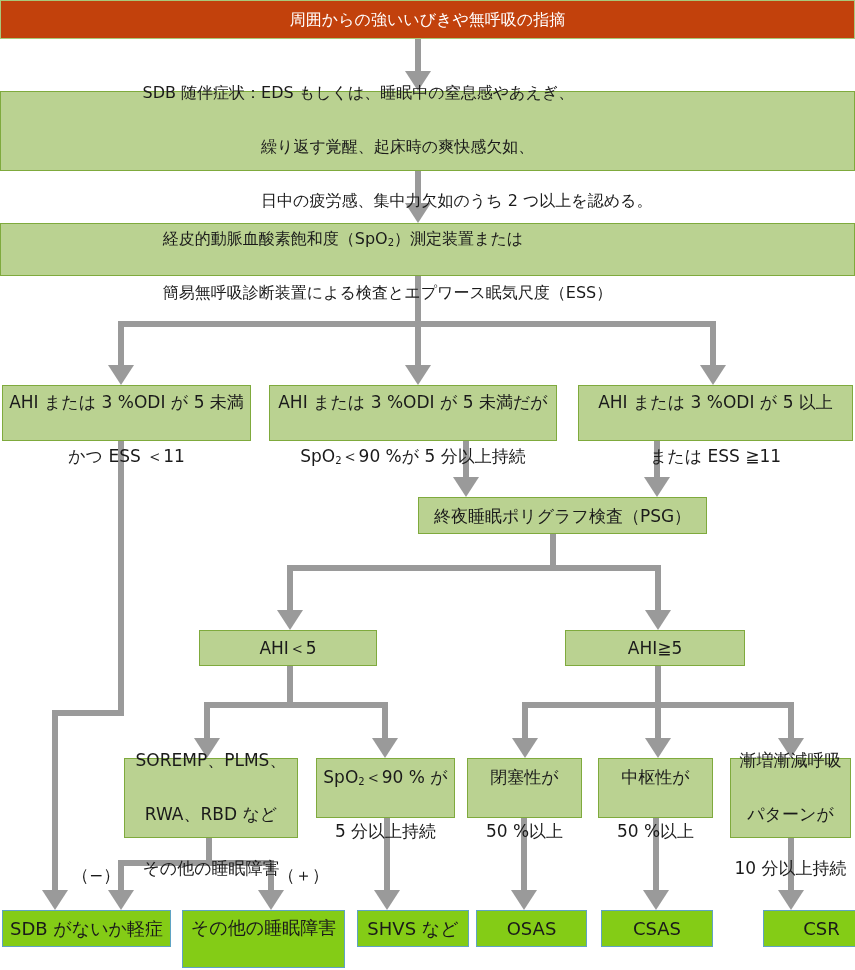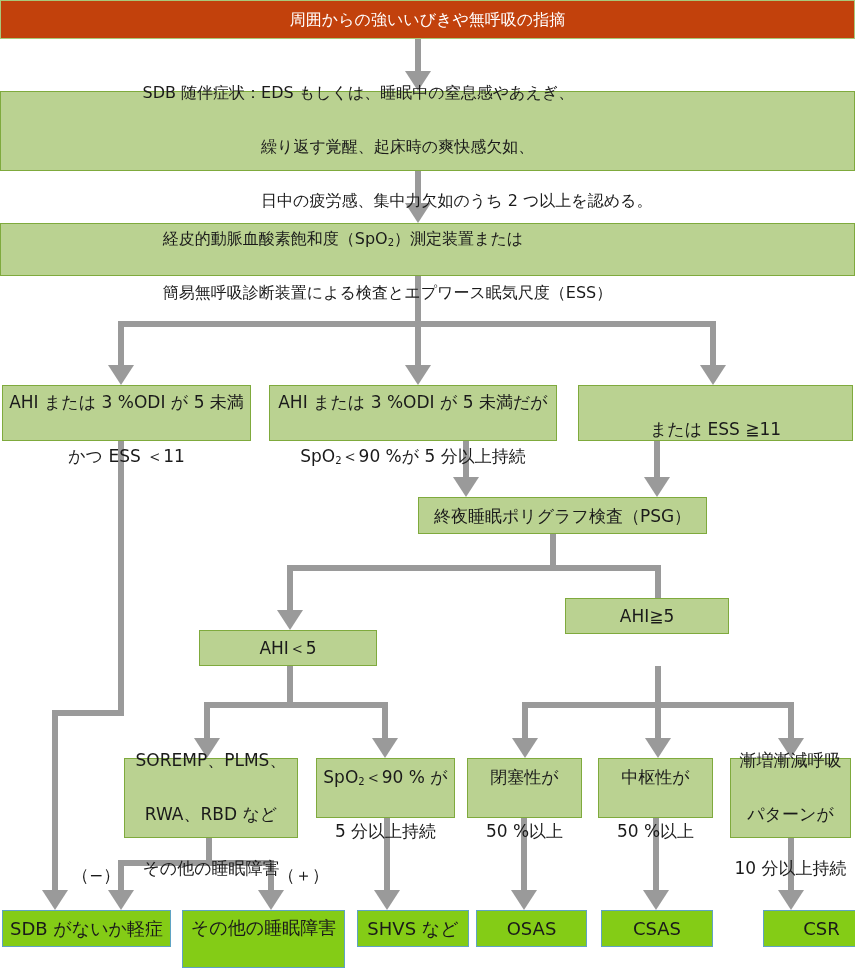--- a/index.html
+++ b/index.html
@@ -110,31 +110,32 @@
 
 <div class="box g multi" style="left:2px;top:385px;width:249px;height:56px;">
   <span class="line">AHI または 3 %ODI が 5 未満</span>
   <span class="line">かつ ESS ＜11</span>
 </div>
 <div class="box g multi" style="left:269px;top:385px;width:288px;height:56px;">
   <span class="line">AHI または 3 %ODI が 5 未満だが</span>
   <span class="line"><span>SpO</span><sub>2</sub><span>＜90 %が 5 分以上持続</span></span>
 </div>
 <div class="box g multi" style="left:578px;top:385px;width:275px;height:56px;">
+  <span class="line">AHI または 3 %ODI が 5 以上</span>
   <span class="line">または ESS ≧11</span>
 </div>
 
 <div class="box g" style="left:418px;top:497px;width:289px;height:37px;">
   <span>終夜睡眠ポリグラフ検査（PSG）</span>
 </div>
 
 <div class="box g" style="left:199px;top:630px;width:178px;height:36px;">
   <span>AHI＜5</span>
 </div>
-<div class="box g" style="left:565px;top:598px;width:164px;height:36px;align-items:center;">
+<div class="box g" style="left:565px;top:630px;width:180px;height:36px;align-items:center;">
   <span>AHI≧5</span>
 </div>
 
 <div class="box g multi" style="left:124px;top:758px;width:174px;height:80px;">
   <span class="line">SOREMP、PLMS、</span>
   <span class="line">RWA、RBD など</span>
   <span class="line">その他の睡眠障害</span>
 </div>
 <div class="box g multi" style="left:316px;top:758px;width:139px;height:60px;">
   <span class="line"><span>SpO</span><sub>2</sub><span>＜90 % が</span></span>

